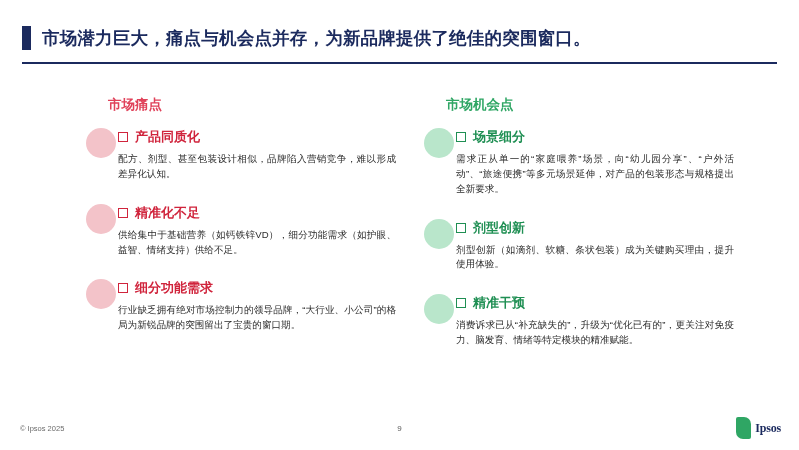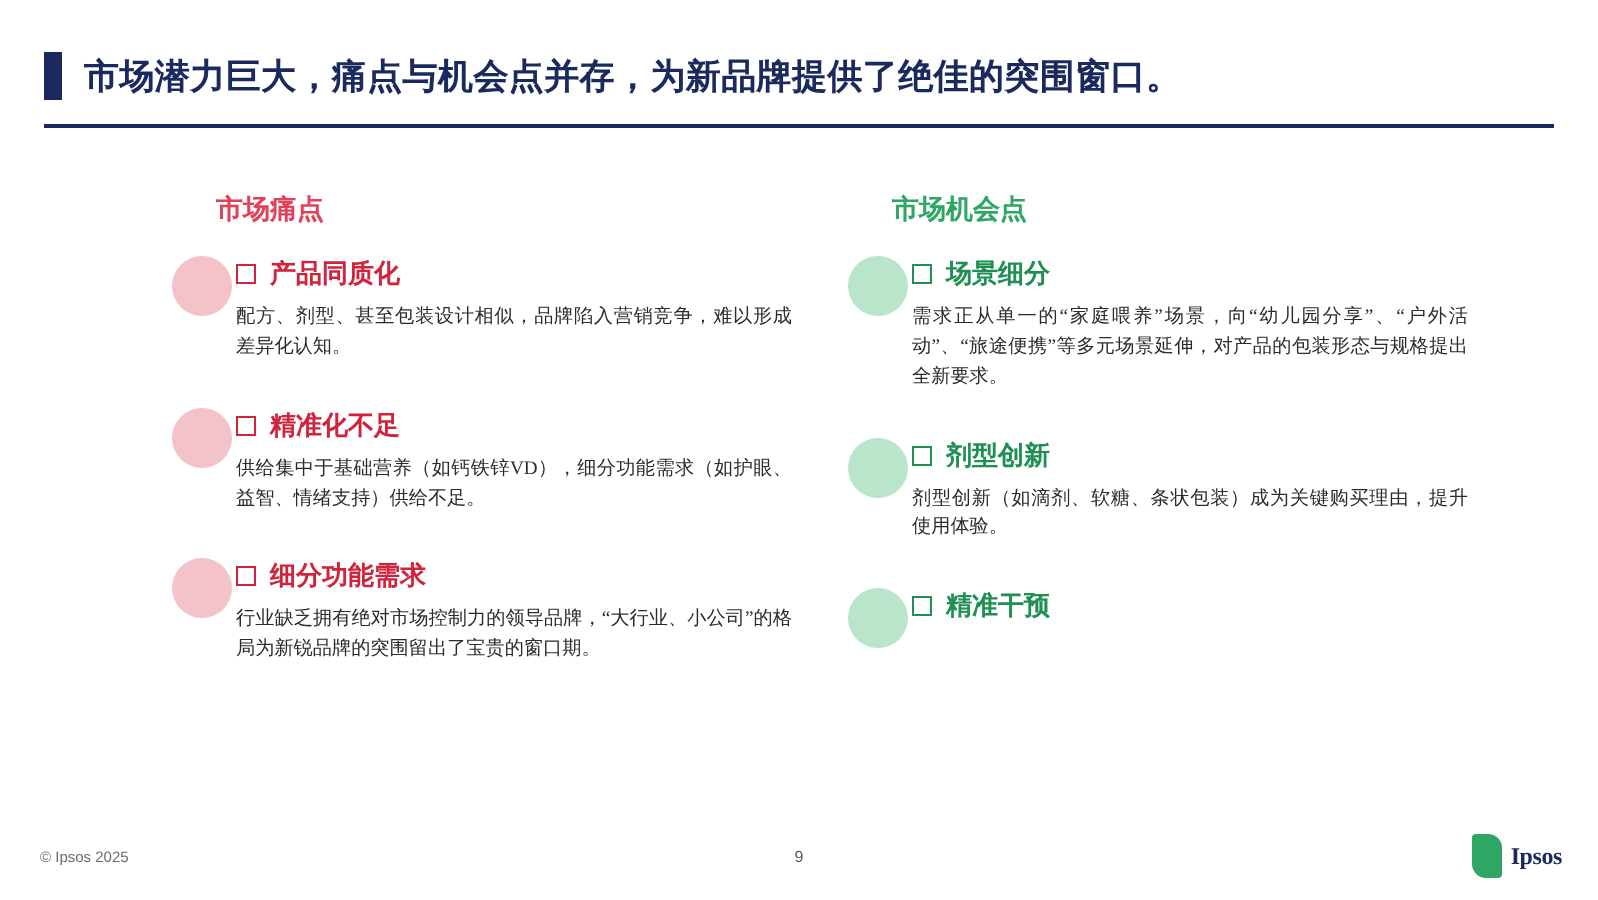--- a/index.html
+++ b/index.html
@@ -51,21 +51,20 @@
     width: 755px;
     height: 1.5px;
     background: #1b2a5e;
   }
 
   
   .col {
     position: absolute;
     top: 96px;
     width: 320px;
-    font-family: Liberation Serif, serif;
   }
   .col-left { left: 86px; }
   .col-right { left: 424px; }
 
   .col-heading {
     font-size: 13.5px;
     font-weight: bold;
     margin: 0 0 14px 22px;
   }
   .col-left .col-heading { color: #e0425a; }
@@ -230,20 +229,21 @@
       </div>
       <div class="item-body">剂型创新（如滴剂、软糖、条状包装）成为关键购买理由，提升使用体验。</div>
     </div>
 
     <div class="item">
       <div class="bullet-dot dot-green"></div>
       <div class="item-head">
         <div class="sq sq-green"></div>
         <div class="item-title t-green">精准干预</div>
       </div>
+      <div class="item-body">消费诉求已从“补充缺失的”，升级为“优化已有的”，更关注对免疫力、脑发育、情绪等特定模块的精准赋能。</div>
     </div>
   </div>
 
   <div class="footer-left">© Ipsos 2025</div>
   <div class="page-num">9</div>
   <div class="logo">
     <div class="logo-mark"></div>
     <div class="logo-text">Ipsos</div>
   </div>
   <div class="bottom-edge"></div>

